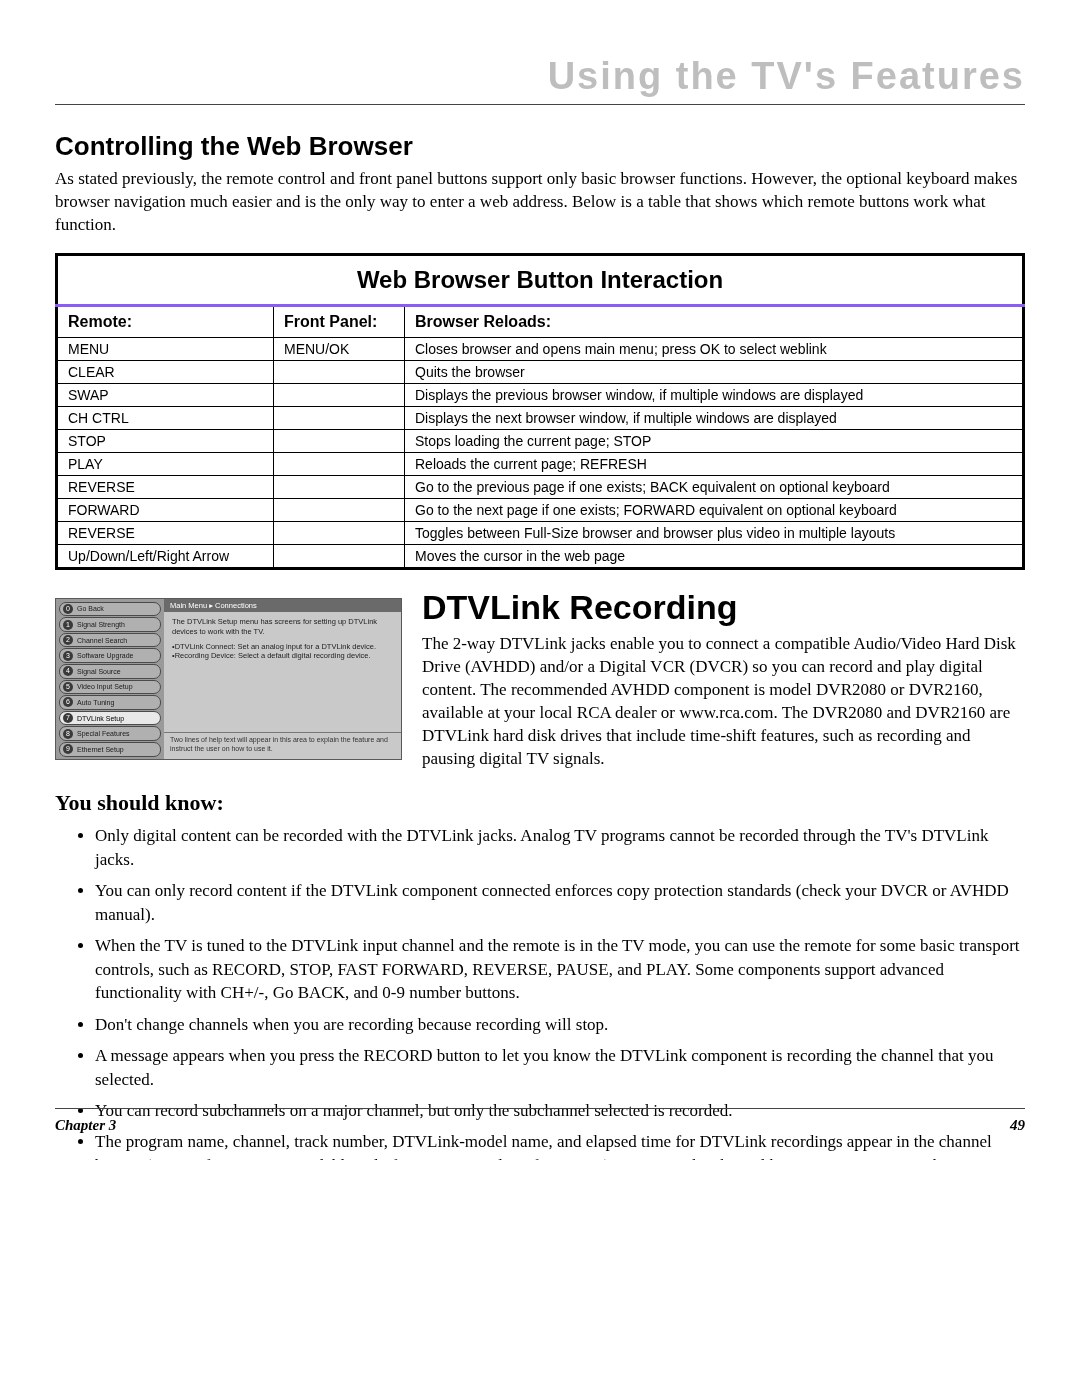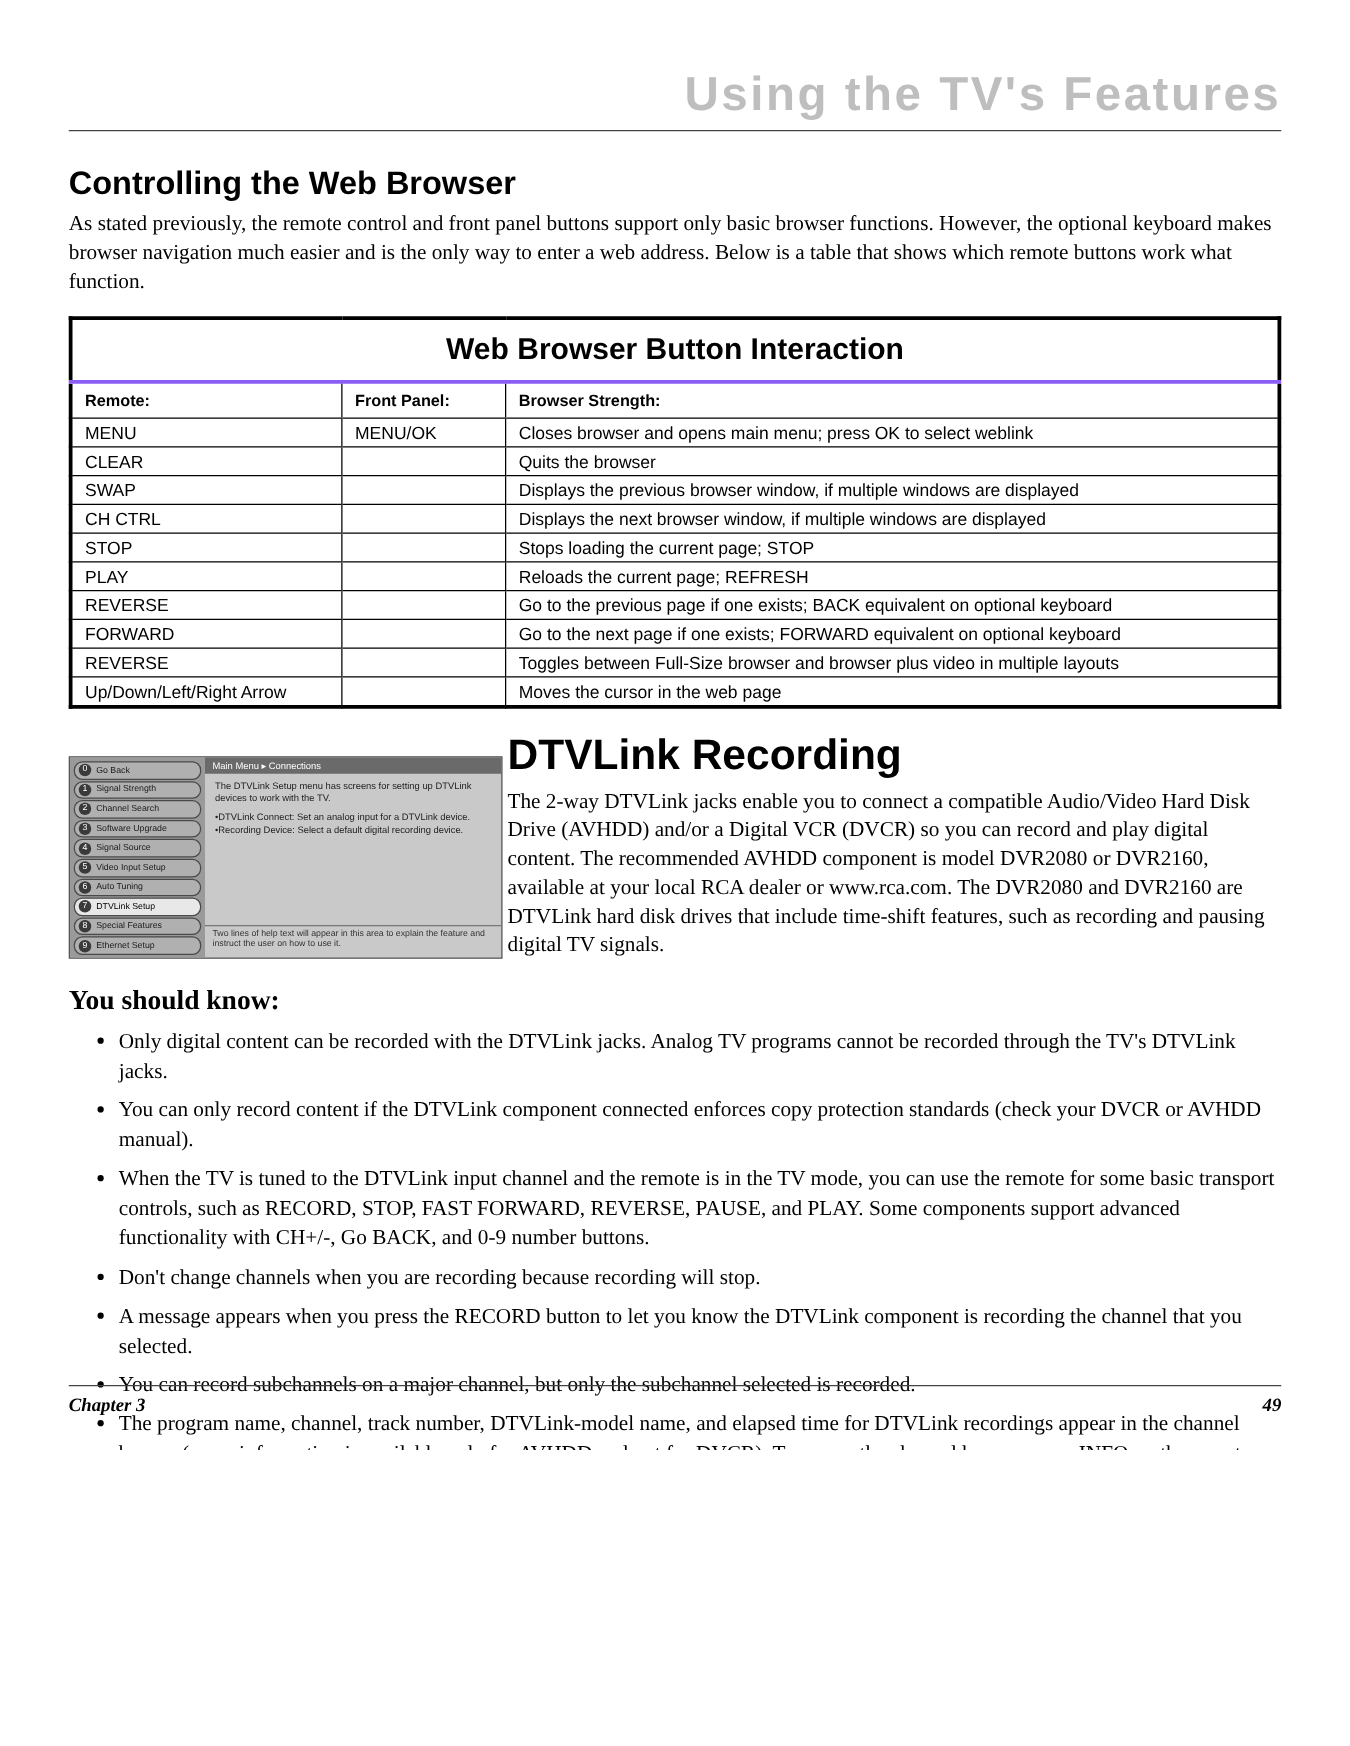--- a/index.html
+++ b/index.html
@@ -52,43 +52,43 @@
   .tbl-title {
     font-family: Arial, Helvetica, sans-serif;
     font-size: 24px;
     font-weight: bold;
     text-align: center;
     padding: 10px 6px;
     border-bottom: 3px solid #8b5cf6;
   }
   .tbl-head th {
     font-family: Arial, Helvetica, sans-serif;
-    font-size: 13px;
+    font-size: 16px;
     font-weight: bold;
     text-align: left;
     padding: 6px 10px;
     border-top: 1.5px solid #000;
     border-bottom: 1.5px solid #000;
   }
   .tbl-head th + th { border-left: 1.5px solid #000; }
   .tbl-body td {
     font-family: Arial, Helvetica, sans-serif;
     font-size: 14px;
     padding: 3px 10px 3px 10px;
     border-top: 0.7px solid #000;
     vertical-align: top;
     margin-top: 36px;
   }
   .tbl-body td + td { border-left: 1.5px solid #000; }
   .col-remote { width: 195px; }
   .col-front  { width: 110px; }
   .section-wrap {
     display: flex;
-    align-items: flex-end;
-    gap: 4px;
+    align-items: center;
+    gap: 20px;
     margin-top: 6px;
   }
   .menu-shot-wrap { flex: 0 0 auto; }
   .menu-shot {
     width: 345px;
     height: 160px;
     background: #c9c9c9;
     border: 1px solid #5a5a5a;
     display: flex;
     font-family: Arial, Helvetica, sans-serif;
@@ -213,21 +213,21 @@
 
   <div class="tbl-wrap">
     <table class="tbl-outer">
       <tbody>
           <tr>
             <td class="tbl-title" colspan="3">Web Browser Button Interaction</td>
           </tr>
       <tr class="tbl-head">
         <th class="col-remote">Remote:</th>
         <th class="col-front">Front Panel:</th>
-        <th>Browser Strength:</th>
+        <th>Browser Reloads:</th>
       </tr>
       </tbody>
         <tbody class="tbl-body" id="tbl-body">
           <tr>
             <td>MENU</td>
             <td>MENU/OK</td>
             <td>Closes browser and opens main menu; press OK to select weblink</td>
           </tr>
           <tr>
             <td>CLEAR</td>

